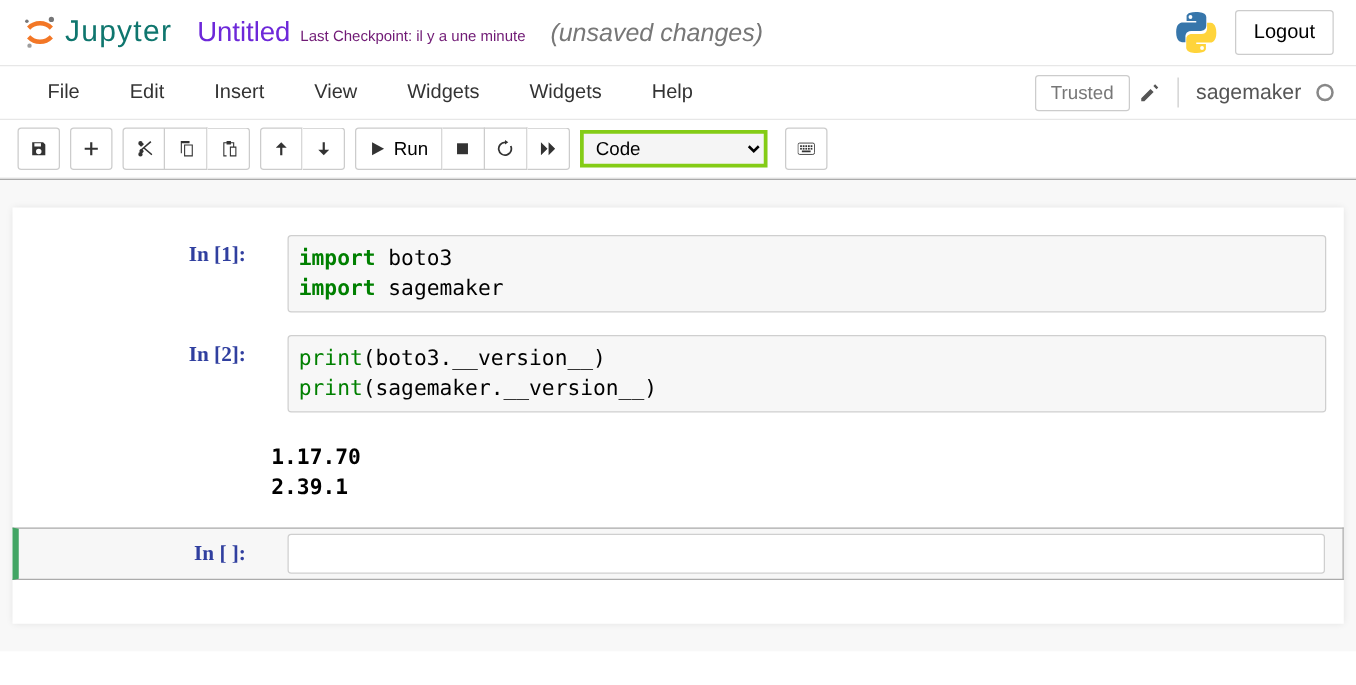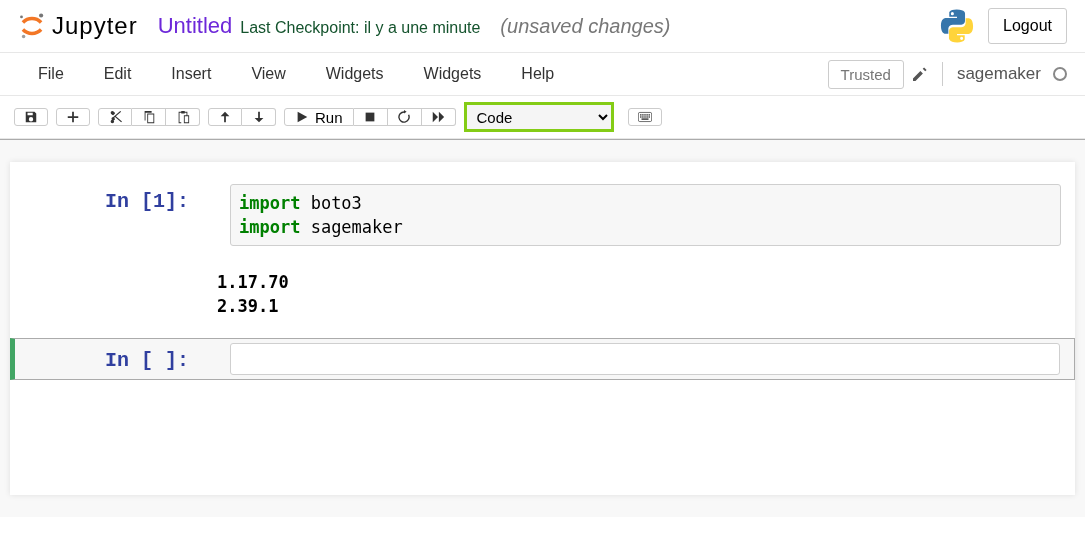--- a/index.html
+++ b/index.html
@@ -1,49 +1,49 @@
 <!DOCTYPE html>
 <html><head>
   <meta charset="utf-8">
   <style>
     * { box-sizing: border-box; margin: 0; padding: 0; }
     body { font-family: "Helvetica Neue", Helvetica, Arial, sans-serif; font-size: 14px; color: #000; width: 1085px; height: 548px; overflow: hidden; background: #fff; }
     .header { display: flex; align-items: center; padding: 8px 18px; border-bottom: 1px solid #e7e7e7; }
     .logo { display: flex; align-items: center; gap: 6px; }
     .logo-icon { width: 28px; height: 28px; }
-    .logo-text { font-size: 24px; color: #000000; letter-spacing: 1px; font-weight: 400; }
+    .logo-text { font-size: 24px; color: #0f766e; letter-spacing: 1px; font-weight: 400; }
     .title-area { margin-left: 20px; display: flex; align-items: baseline; gap: 8px; }
     .doc-title { font-size: 22px; color: #6d28d9; }
-    .checkpoint { font-size: 16px; color: #14532d; }
+    .checkpoint { font-size: 12px; color: #701a75; }
     .unsaved { font-size: 20px; color: #777; font-style: italic; }
     .header-right { margin-left: auto; display: flex; align-items: center; gap: 14px; }
     .python-logo { width: 34px; height: 34px; }
     .logout-btn { border: 1px solid #ccc; background: #fff; padding: 8px 14px; border-radius: 3px; font-size: 16px; cursor: pointer; }
     .menubar { display: flex; align-items: center; padding: 2px 18px; border-bottom: 1px solid #e7e7e7; }
     .menu-item { padding: 10px 20px; font-size: 16px; color: #333; cursor: pointer; }
     .menu-right { margin-left: auto; display: flex; align-items: center; gap: 8px; }
     .trusted-btn { border: 1px solid #ccc; border-radius: 3px; padding: 5px 12px; font-size: 15px; color: #777; background: #fff; cursor: pointer; }
     .edit-icon { width: 16px; height: 16px; cursor: pointer; fill: #555; }
     .menu-divider { width: 1px; height: 24px; background: #ccc; margin: 0 6px; }
     .kernel-name { font-size: 17px; color: #555; margin-right: 4px; }
     .kernel-indicator { width: 14px; height: 14px; border: 2px solid #888; border-radius: 50%; display: inline-block; }
     .toolbar { display: flex; align-items: center; padding: 6px 14px; border-bottom: 1px solid #e7e7e7; gap: 2px; background: #fff; }
-    .tb-btn { border: 1px solid #ccc; border-radius: 3px; background: #fff; width: 34px; height: 18px; display: flex; align-items: center; justify-content: center; cursor: pointer; }
+    .tb-btn { border: 1px solid #ccc; border-radius: 3px; background: #fff; width: 34px; height: 34px; display: flex; align-items: center; justify-content: center; cursor: pointer; }
     .tb-btn svg { width: 14px; height: 14px; fill: #333; }
     .tb-btn-run { width: auto; padding: 0 10px; gap: 6px; font-size: 15px; }
     .tb-group { display: flex; margin-right: 6px; }
     .tb-group .tb-btn:not(:first-child) { border-left: none; border-top-left-radius: 0; border-bottom-left-radius: 0; }
     .tb-group .tb-btn:not(:last-child) { border-top-right-radius: 0; border-bottom-right-radius: 0; }
     .tb-select { border: 3px solid #84cc16; background: #f5f5f5; height: 30px; font-size: 15px; width: 150px; padding: 0 6px; cursor: pointer; }
     .notebook { background: #f8f8f8; padding: 22px 6px; height: calc(548px - 170px); overflow: auto; border-top: 1px solid #ababab;}
     .notebook-inner { background: #fff; margin: 0 4px; padding: 18px 0; min-height: 100%; box-shadow: 0 0 6px rgba(0,0,0,0.1); }
     .cell { display: flex; padding: 4px 14px; margin-bottom: 10px; }
     .cell.selected { border-left: 5px solid #42a564; background: #f7f7f7; padding-left: 9px; border-top: 1px solid #ababab; border-bottom: 1px solid #ababab; border-right: 1px solid #ababab; }
     .prompt-col { width: 185px; text-align: right; padding: 6px 8px 0 0; flex-shrink: 0;}
-    .prompt { font-family: Liberation Mono, monospace; font-size: 20px; font-weight: bold; color: #303F9F; white-space: pre; }
+    .prompt { font-family: Liberation Serif, serif; font-size: 17px; font-weight: bold; color: #303F9F; white-space: pre; }
     .input-area { flex: 1; border: 1px solid #cfcfcf; border-radius: 3px; background: #f7f7f7; padding: 6px 8px; margin-left: 21px; }
     .input-area.empty { min-height: 32px; background: #fff; }
     .code { font-family: "Menlo", "Monaco", "Consolas", monospace; font-size: 17px; line-height: 24px; white-space: pre; }
     .kw { color: #008000; font-weight: bold; }
     .builtin { color: #008000; }
     .output-row { display: flex; padding: 4px 14px; margin-bottom: 10px; font-weight: bold; }
     .output-area { flex: 1; padding: 6px 8px; font-family: "Menlo", "Monaco", "Consolas", monospace; font-size: 17px; line-height: 24px; white-space: pre; }
   </style>
 </head>
 <body>
@@ -188,20 +188,27 @@
   <div class="notebook-inner">
 
     <div class="cell">
       <div class="prompt-col"><span class="prompt">In [1]: </span></div>
       <div class="input-area">
         <div class="code"><span class="kw">import</span><span> boto3
 </span><span class="kw">import</span><span> sagemaker</span></div>
       </div>
     </div>
 
+    <div class="cell">
+      <div class="prompt-col"><span class="prompt">In [2]: </span></div>
+      <div class="input-area">
+        <div class="code"><span class="builtin">print</span><span>(boto3.__version__)
+</span><span class="builtin">print</span><span>(sagemaker.__version__)</span></div>
+      </div>
+    </div>
     <div class="output-row">
       <div class="prompt-col"></div>
       <div class="output-area">1.17.70
 2.39.1</div>
     </div>
 
     <div class="cell selected">
       <div class="prompt-col"><span class="prompt">In [ ]: </span></div>
       <div class="input-area empty">
         <div class="code"></div>

